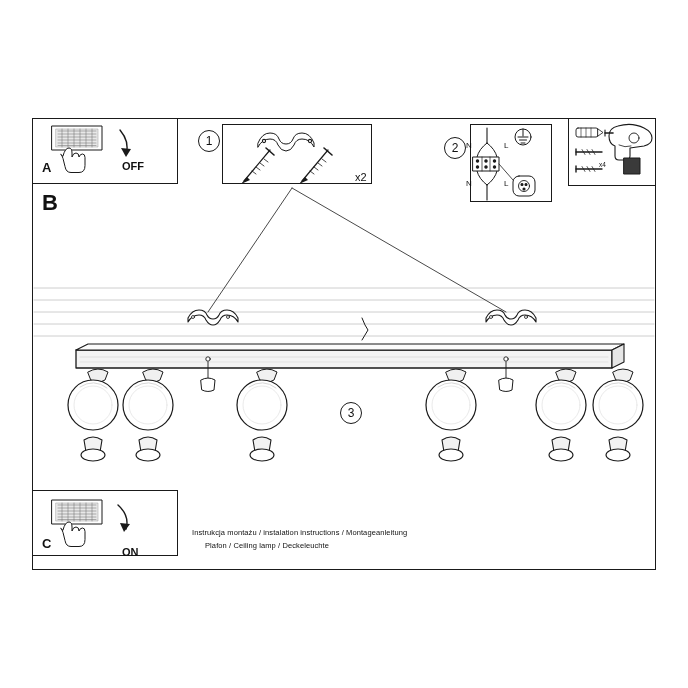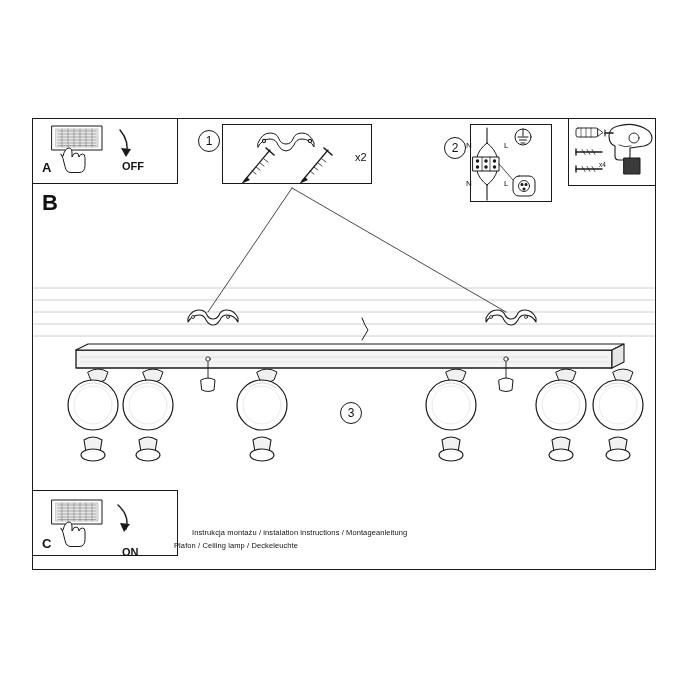--- a/index.html
+++ b/index.html
@@ -96,34 +96,34 @@
   <div class="frame"></div>
 
   <div class="box" style="left:32px; top:118px; width:146px; height:66px;"></div>
   <div class="label-letter" style="left:42px; top:160px;">A</div>
   <div class="label-text" style="left:122px; top:160px;">OFF</div>
 
   <div class="label-big" style="left:42px; top:190px;">B</div>
 
   <div class="box" style="left:222px; top:124px; width:150px; height:60px;"></div>
   <div class="circnum" style="left:198px; top:130px;">1</div>
-  <div class="xlabel" style="left:355px; top:151px;">x2</div>
+  <div class="xlabel" style="left:355px; top:171px;">x2</div>
 
   <div class="box" style="left:470px; top:124px; width:82px; height:78px;"></div>
   <div class="circnum" style="left:444px; top:137px;">2</div>
 
   <div class="box" style="left:568px; top:118px; width:88px; height:68px;"></div>
   <div class="x4label" style="left:599px; top:161px;">x4</div>
 
   <div class="box" style="left:32px; top:490px; width:146px; height:66px;"></div>
   <div class="label-letter" style="left:42px; top:536px;">C</div>
   <div class="label-text" style="left:122px; top:534px;margin-top:12px;">ON</div>
 
   <div class="tiny-text" style="left:192px; top:528px;">Instrukcja montażu / instalation instructions / Montageanleitung</div>
-  <div class="tiny-text" style="left:174px; top:541px;">Plafon / Ceiling lamp / Deckeleuchte</div>
+  <div class="tiny-text" style="left:205px; top:541px;">Plafon / Ceiling lamp / Deckeleuchte</div>
 
   <div class="circnum" style="left:340px; top:402px;">3</div>
 
   <svg class="overlay" viewBox="0 0 688 688">
     <g stroke="#1a1a1a" fill="none" stroke-width="1.1" stroke-linecap="round" stroke-linejoin="round">
 
       <g>
         <rect x="52" y="126" width="50" height="24" fill="#ffffff" stroke="#1a1a1a" stroke-width="1"></rect>
         <rect x="56" y="129" width="42" height="18" fill="#e8e8e8" stroke="#9a9a9a" stroke-width="0.5"></rect>
         <g stroke="#6b6b6b" stroke-width="0.5">

